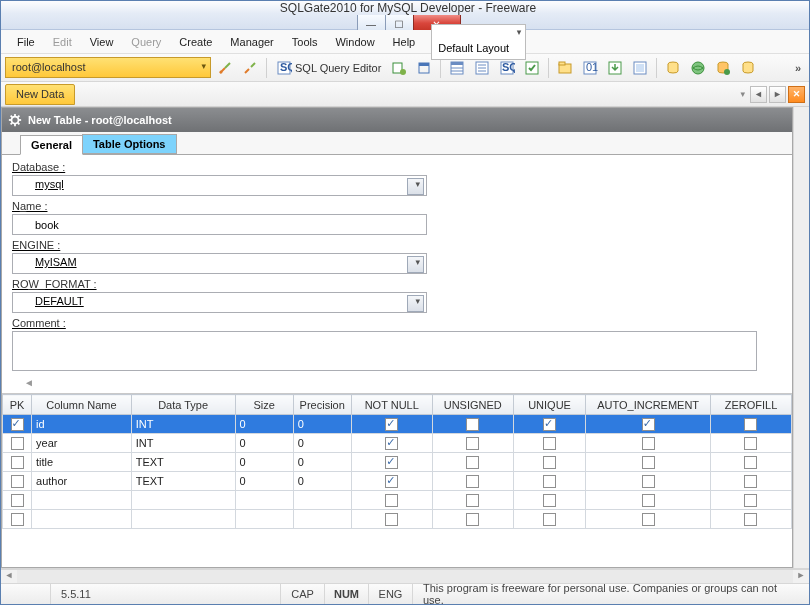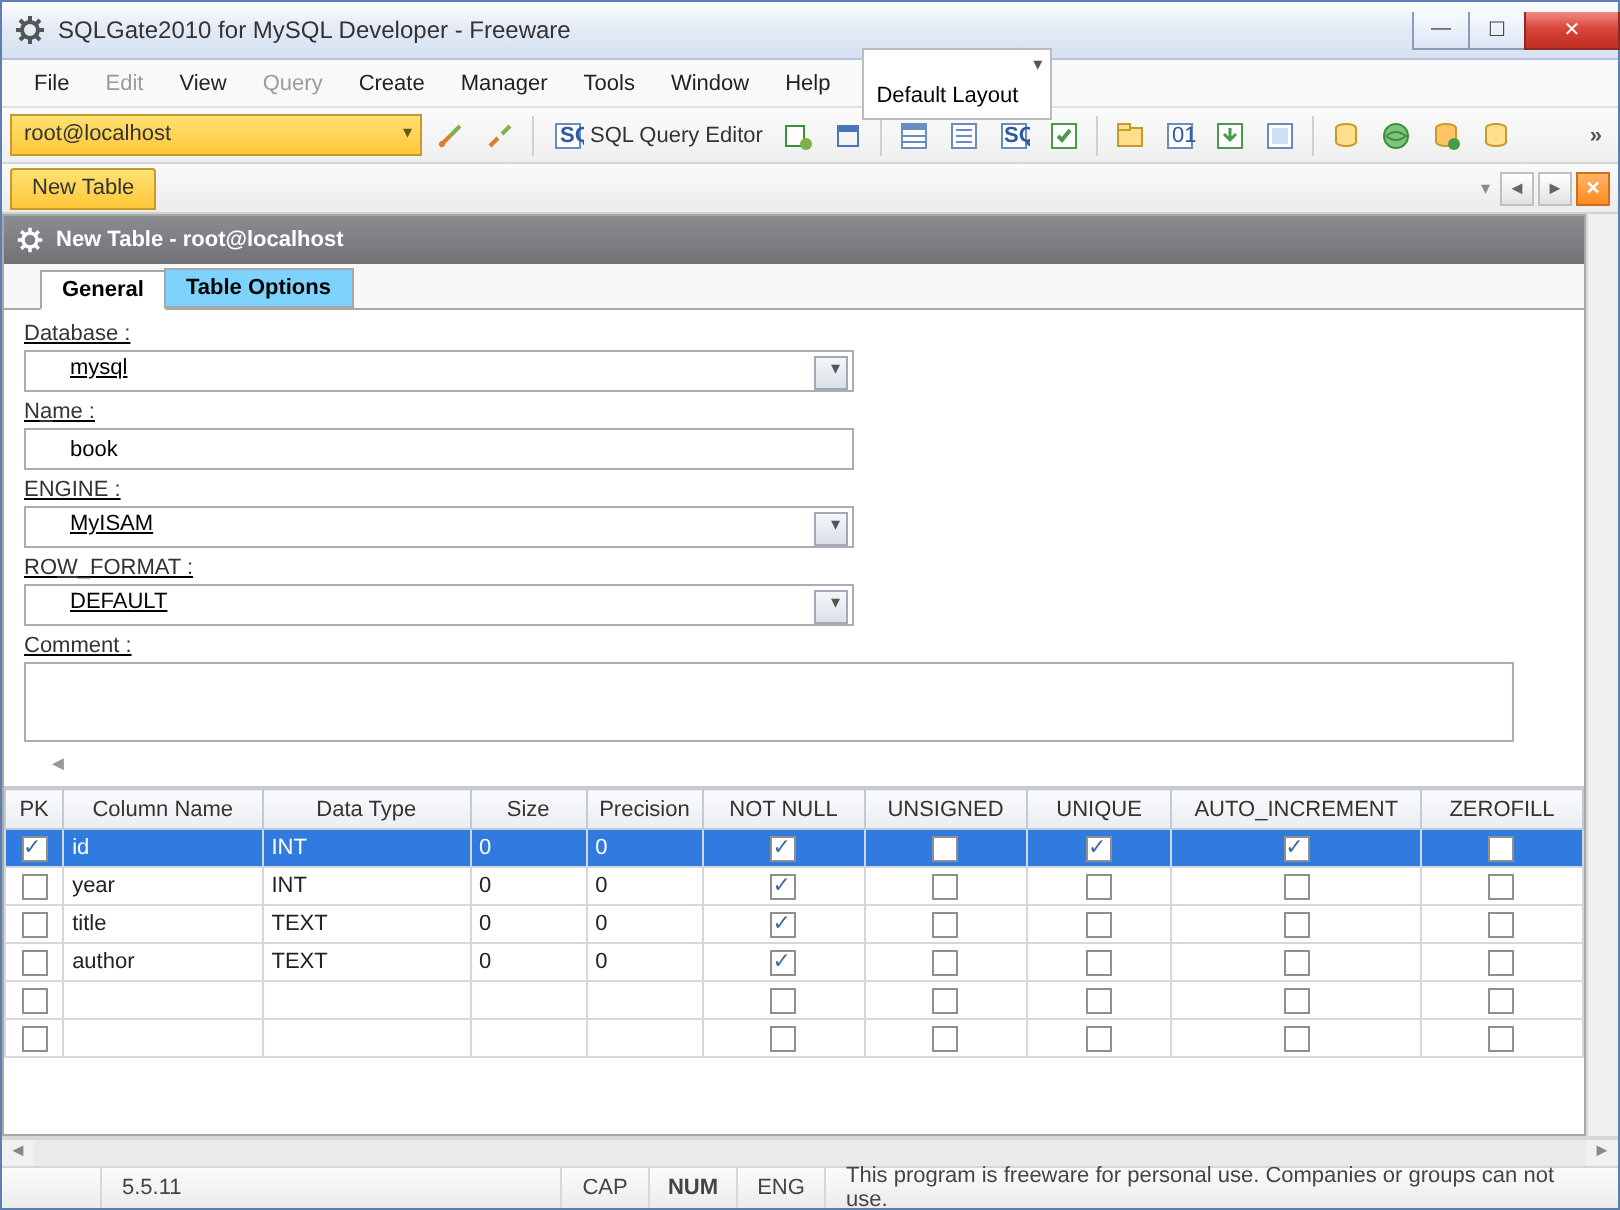--- a/index.html
+++ b/index.html
@@ -1,18 +1,18 @@
 <!DOCTYPE html>
 <html><head>
 <meta charset="utf-8">
 <style>
 * { box-sizing: border-box; margin: 0; padding: 0; font-family: Tahoma, Arial, sans-serif; font-size: 11px; }
 body { background: #fff; user-select: none; }
 .window { width: 810px; height: 605px; border: 1px solid #5a7fb0; background: #fff; display: flex; flex-direction: column; }
-.titlebar { height: 29px; background: linear-gradient(#fdfdfe, #e4ebf6 45%, #d7e1f0); display: flex; align-items: center; padding: 0 0 0 6px; border-bottom: 1px solid #b5c5de; }
+.titlebar { height: 29px; background: linear-gradient(#fdfdfe, #e4ebf6 45%, #d7e1f0); display: flex; align-items: center; padding: 0 0 0 6px; border-bottom: 1px solid #b5c5de; flex-direction: column; }
 .titlebar .app-icon { width: 16px; height: 16px; margin-right: 6px; }
 .titlebar .title { flex: 1; font-size: 12px; color: #333; }
 .win-btns { display: flex; align-items: flex-start; gap: 0; }
 .win-btn { width: 29px; height: 19px; border: 1px solid #8a9cb8; background: linear-gradient(#f8fbff,#dbe6f4); display:flex; align-items:center; justify-content:center; font-size:10px; color:#444; cursor:pointer; margin-right: -1px; border-top:none; }
 .win-close { width: 48px; background: linear-gradient(#f08c86,#d9463c 45%,#c02f21); color:#fff; border-color:#8f2a22; }
 .menubar { height: 24px; display: flex; align-items: center; padding: 0 8px; background:#f9f9f9; border-bottom:1px solid #e0e0e0; gap: 2px; }
 .menu-item { padding: 3px 8px; color:#222; cursor:pointer; border-radius:2px; }
 .menu-item.disabled { color:#9b9b9b; }
 .layout-sel { margin-left: 6px; height:36px; border:1px solid #bcbcbc; padding: 17px 16px 1px 6px; background:#fff; position:relative; cursor:pointer; min-width:92px; }
 .layout-sel::after { content:"▾"; position:absolute; right:4px; top:2px; font-size:9px; color:#555;}
@@ -220,21 +220,21 @@
     <div class="tb-btn">
         <svg class="icon-svg" viewBox="0 0 16 16">
           <ellipse cx="8" cy="4" rx="5" ry="2" fill="#ffe08a" stroke="#c79a2a"></ellipse>
           <path d="M3 4 V11 A5 2 0 0 0 13 11 V4" fill="#ffe08a" stroke="#c79a2a"></path>
         </svg>
       </div>
     <div class="tb-over">»</div>
   </div>
 
   <div class="tabbar">
-    <div class="file-tab"><span>New Table</span></div>
+    <div class="file-tab"><span>New Data</span></div>
     <div class="tabbar-right">
       <div style="font-size:9px;color:#888;padding:0 3px;">▾</div>
       <div class="sq-btn">◄</div>
       <div class="sq-btn">►</div>
       <div class="sq-btn sq-close">✕</div>
     </div>
   </div>
 
   <div class="main">
     <div class="panel">

